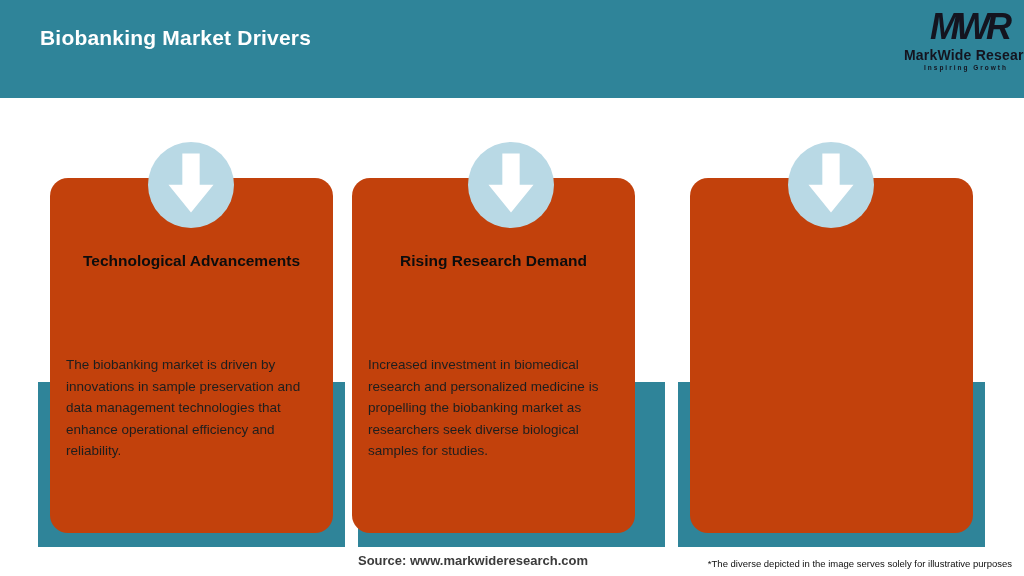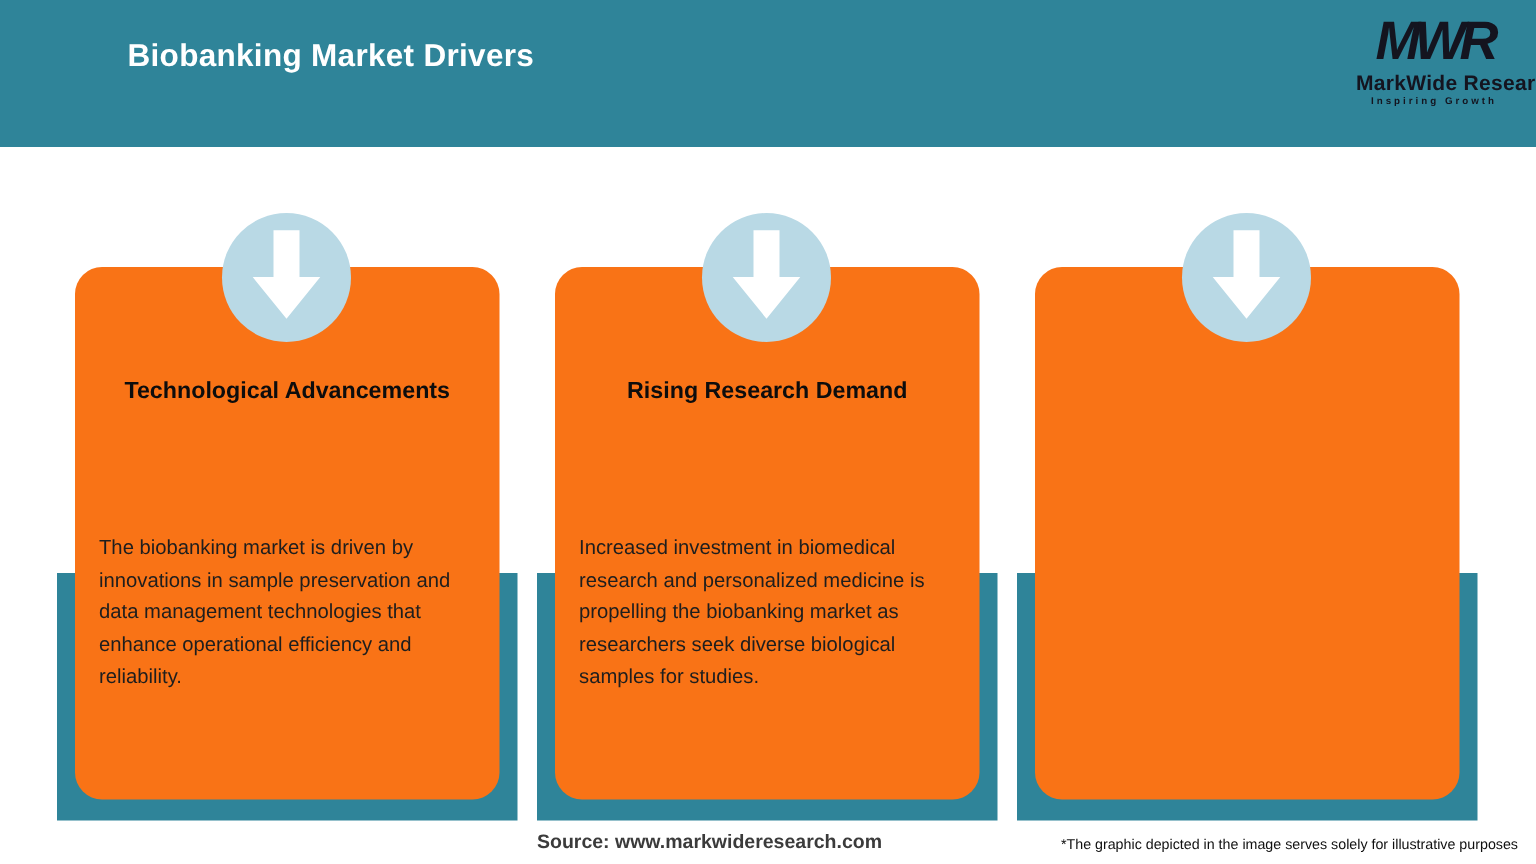--- a/index.html
+++ b/index.html
@@ -17,27 +17,26 @@
     width: 1024px; height: 98px;
     background: #2f8499;
   }
   .page-title {
     position: absolute;
     left: 40px; top: 26px;
     color: #ffffff;
     font-size: 21px;
     font-weight: bold;
     letter-spacing: 0.2px;
-    margin-left: 45px;
   }
   .logo {
     position: absolute;
     right: 16px; top: 8px;
     width: 104px;
-    text-align: center;
+    text-align: right;
     color: #14141f;
   }
   .logo-acronym {
     font-size: 36px;
     line-height: 38px;
     font-weight: bold;
     font-style: italic;
     letter-spacing: -4px;
   }
   .logo-name {
@@ -63,26 +62,26 @@
     background: #2f8499;
   }
   .backing.b1 { left: 38px; }
   .backing.b2 { left: 358px; }
   .backing.b3 { left: 678px; }
 
   .card {
     position: absolute;
     top: 178px;
     width: 283px; height: 355px;
-    background: #f97316;
+    background: #c2410c;
     border-radius: 18px;
     padding: 72px 16px 0 16px;
   }
   .card.c1 { left: 50px; }
-  .card.c2 { left: 370px; }
+  .card.c2 { left: 352px; }
   .card.c3 { left: 690px; }
 
   .card-title {
     text-align: center;
     font-size: 15.5px;
     font-weight: bold;
     color: #0d0d0d;
     line-height: 22px;
   }
   .card-description {
@@ -166,13 +165,13 @@
 </div>
 <div class="circle i3">
   <span>
     <svg width="52" height="64" viewBox="0 0 60 72" aria-hidden="true">
       <path d="M20 2 h20 v36 h16 L30 70 L4 38 h16 Z" fill="#ffffff"></path>
     </svg>
   </span>
 </div>
 
 <div class="source-text">Source: www.markwideresearch.com</div>
-<div class="disclaimer-text">*The graphic depicted in the image serves solely for illustrative purposes</div>
+<div class="disclaimer-text">*The diverse depicted in the image serves solely for illustrative purposes</div>
 
 </body></html>

